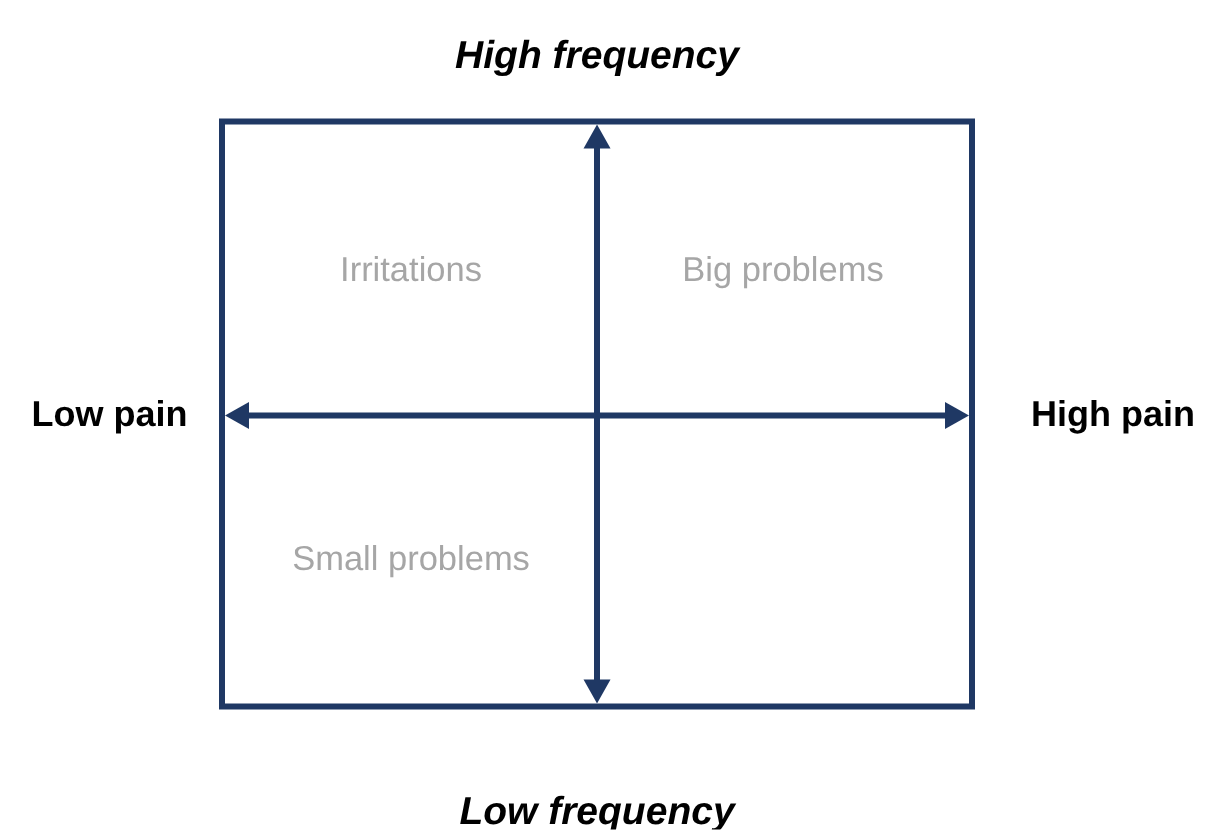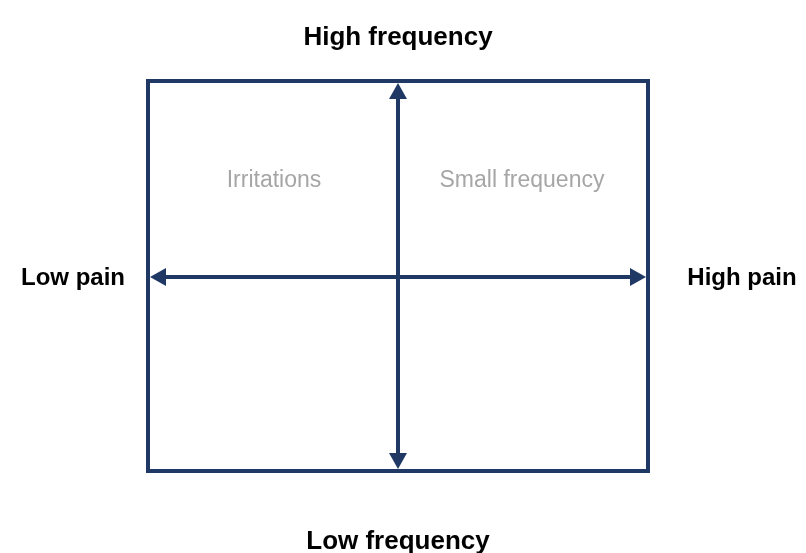--- a/index.html
+++ b/index.html
@@ -22,21 +22,21 @@
   }
   .axis-label{
     position:absolute;
     color:var(--axis-text);
     font-weight:bold;
     text-align:center;
     white-space:nowrap;
   }
   .axis-top, .axis-bottom{
     left:146px;width:504px;
-    font-size:26px;line-height:30px;
+    font-size:26px;line-height:30px;font-style:italic;
   }
   .axis-top{top:21px;}
   .axis-bottom{top:497px;margin-top:28px;}
   .axis-left, .axis-right{
     font-size:24px;line-height:28px;
     top:263px;
   }
   .axis-left{left:0;width:146px;}
   .axis-right{left:650px;width:184px;}
   .matrix-box{
@@ -85,21 +85,24 @@
 
   <div class="axis-label axis-bottom">Low frequency</div>
 
   <div class="matrix-box">
 
     <div class="quadrants">
       <div class="quadrant">
         <span>Irritations</span>
       </div>
       <div class="quadrant">
-        <span>Small frequency</span>
+        <span>Big problems</span>
+      </div>
+      <div class="quadrant">
+        <span>Small problems</span>
       </div>
     </div>
 
     <svg class="arrows" viewBox="0 0 496 386" xmlns="http://www.w3.org/2000/svg">
 
       <g>
         <line x1="248" y1="13" x2="248" y2="373"></line>
         <polygon points="248,0 239,16 257,16"></polygon>
         <polygon points="248,386 239,370 257,370"></polygon>
       </g>

